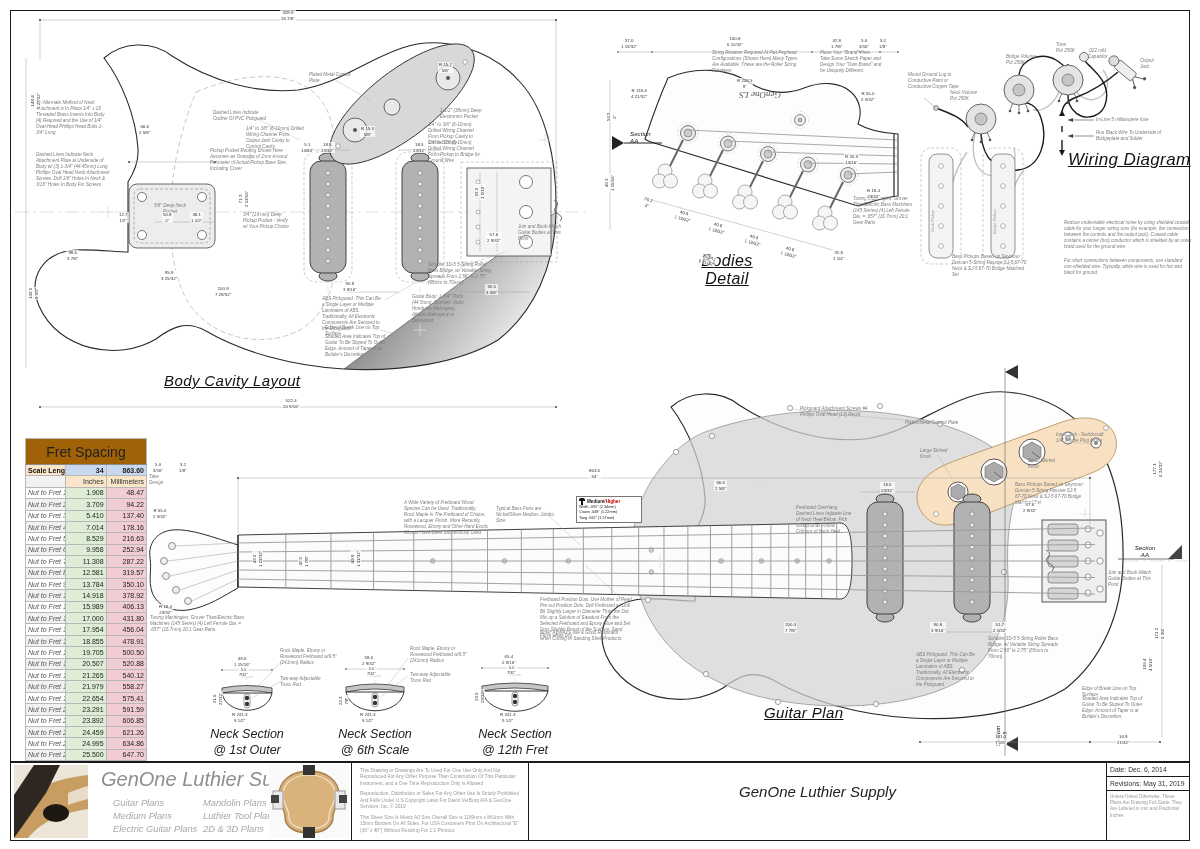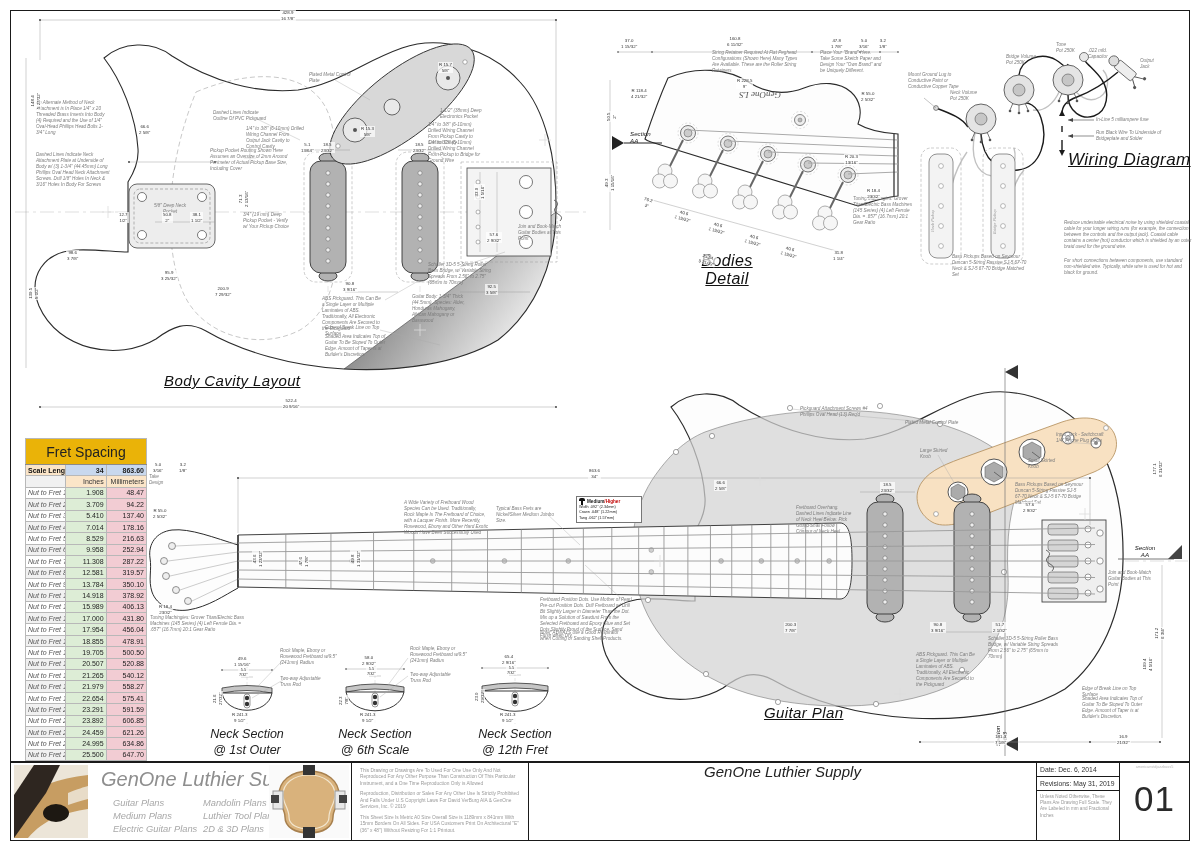--- a/index.html
+++ b/index.html
@@ -24,21 +24,21 @@
       text-decoration:underline;letter-spacing:.4px;}
   .vt2{text-align:center;}
   .vt2 span{display:block;text-decoration:underline;}
   .nst{position:absolute;z-index:5;font-style:italic;color:#222;text-align:center;
        font-size:12.5px;line-height:1.25;}
   .nst span{display:block;}
   
   #fret-table{position:absolute;left:25px;top:438px;width:122px;z-index:6;
       border-collapse:collapse;background:#fff;border:1px solid #8a8a8a;
       font-size:7px;color:#222;table-layout:fixed;}
-  #fret-table .ttl{font-size:14px;text-align:center;background:#eab308;
+  #fret-table .ttl{font-size:14px;text-align:center;background:#a16207;
       height:25px;font-style:normal;border-bottom:1px solid #8a8a8a;}
   #fret-table td,#fret-table th{border:0.5px solid #b8b8b8;padding:0 2px;height:10.4px;
       overflow:hidden;white-space:nowrap;}
   #fret-table .c-label{width:52px;font-style:italic;color:#555;text-align:left;}
   #fret-table .c-in{width:30px;text-align:right;background:#ddedd6;}
   #fret-table .c-mm{width:36px;text-align:right;background:#f2ccd3;}
   #fret-table tr:nth-child(odd) .c-label{background:#f1f1f1;}
   #fret-table .scale td{font-weight:bold;}
   #fret-table .scale .c-label{background:#fbe5c8;font-style:normal;color:#111;}
   #fret-table .scale .num{background:#c8d8ee;text-align:right;}
@@ -53,21 +53,21 @@
   .fretglyph:after{content:"";position:absolute;left:2.2px;top:3px;width:1.6px;height:4px;background:#111;}
   
   #tblock{position:absolute;left:10px;top:762px;width:1180px;height:79px;z-index:7;
       border:1.5px solid #1a1a1a;box-sizing:border-box;display:flex;background:#fff;}
   #tblock .cell{box-sizing:border-box;height:100%;position:relative;}
   #tb-logo{width:340px;}
   #tb-legal{width:177px;border-left:1.2px solid #1a1a1a;font-size:4.8px;color:#999;
       padding:5px 8px;line-height:1.35;}
   #tb-legal p{margin:0 0 4px 0;}
   #tb-title{flex:1;border-left:1.2px solid #1a1a1a;text-align:center;color:#222;}
-  #tb-title .co{font-style:italic;font-size:15px;margin-top:0;}
+  #tb-title .co{font-style:italic;font-size:15px;margin-top:20px;}
   #tb-title .big{font-style:italic;font-size:28px;margin-top:3px;}
   #tb-date{width:83px;border-left:1.2px solid #1a1a1a;font-size:6.8px;color:#333;}
   #tb-date .row{border-bottom:0.8px solid #1a1a1a;padding:3px 3px;}
   #tb-date .note{font-size:4.6px;color:#999;padding:3px 3px;line-height:1.35;}
   #tb-num{width:70px;border-left:1.2px solid #1a1a1a;text-align:center;}
   #tb-num .wm{font-size:3.8px;color:#b9b9b9;margin-top:2px;}
   #tb-num .num{font-size:35px;color:#2a2a2a;margin-top:10px;letter-spacing:1px;}
   .brand-name{position:absolute;left:90px;top:5px;font-size:20px;font-style:italic;color:#8e8e8e;white-space:nowrap;}
   .brand-col{position:absolute;top:34px;font-size:9.3px;font-style:italic;color:#a8a8a8;line-height:1.4;}
   .brand-col div{white-space:nowrap;}
@@ -990,18 +990,14 @@
       <p>This Sheet Size Is Metric A0 Size Overall Size is 1189mm x 841mm With 15mm Borders On All Sides. For USA Customers Print On Architectural "E" (36" x 48") Without Resizing For 1:1 Printout.</p>
     </div>
     <div class="cell" id="tb-title">
       <div class="co">GenOne Luthier Supply</div>
     </div>
     <div class="cell" id="tb-date">
       <div class="row">Date: Dec. 6, 2014</div>
       <div class="row">Revisions: May 31, 2019</div>
       <div class="note">Unless Noted Otherwise, These Plans Are Drawing Full Scale. They Are Labeled in mm and Fractional Inches</div>
     </div>
-    <div class="cell" id="tb-num">
-      <div class="wm">americanstdjazzbass5</div>
-      <div class="num">01</div>
-    </div>
   </div>
 </div>
 
 </body></html>

